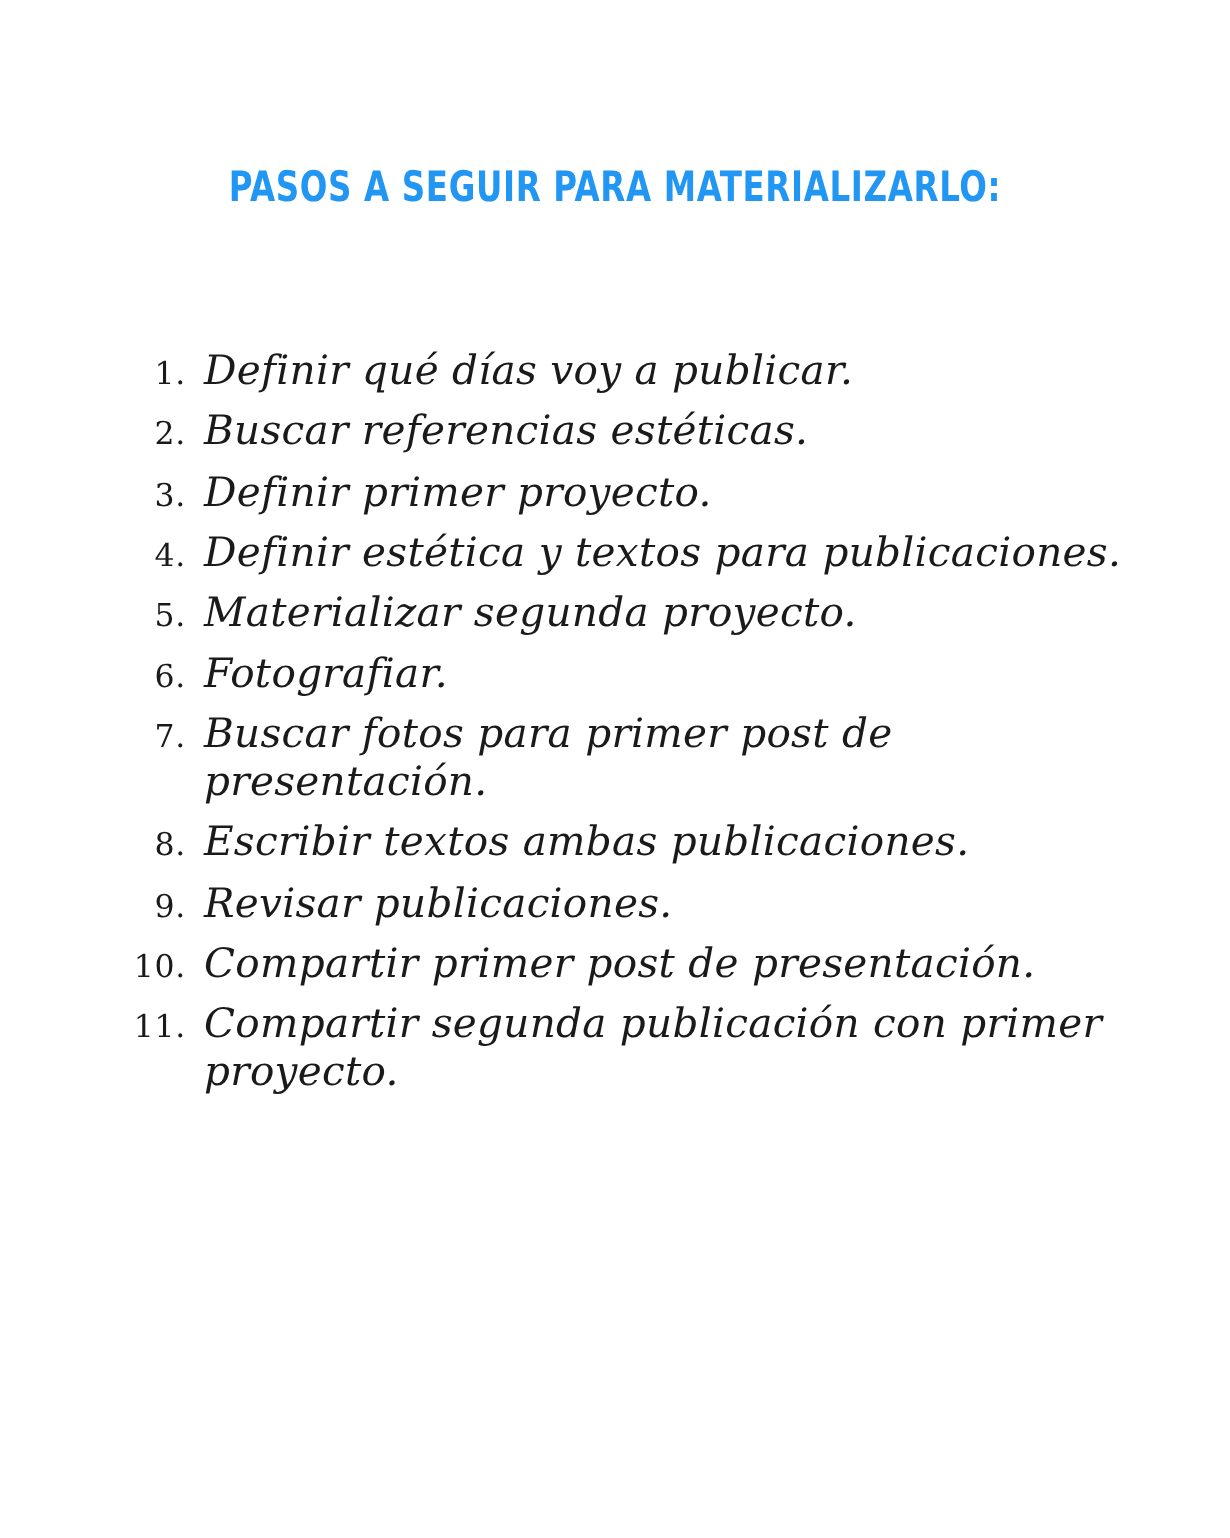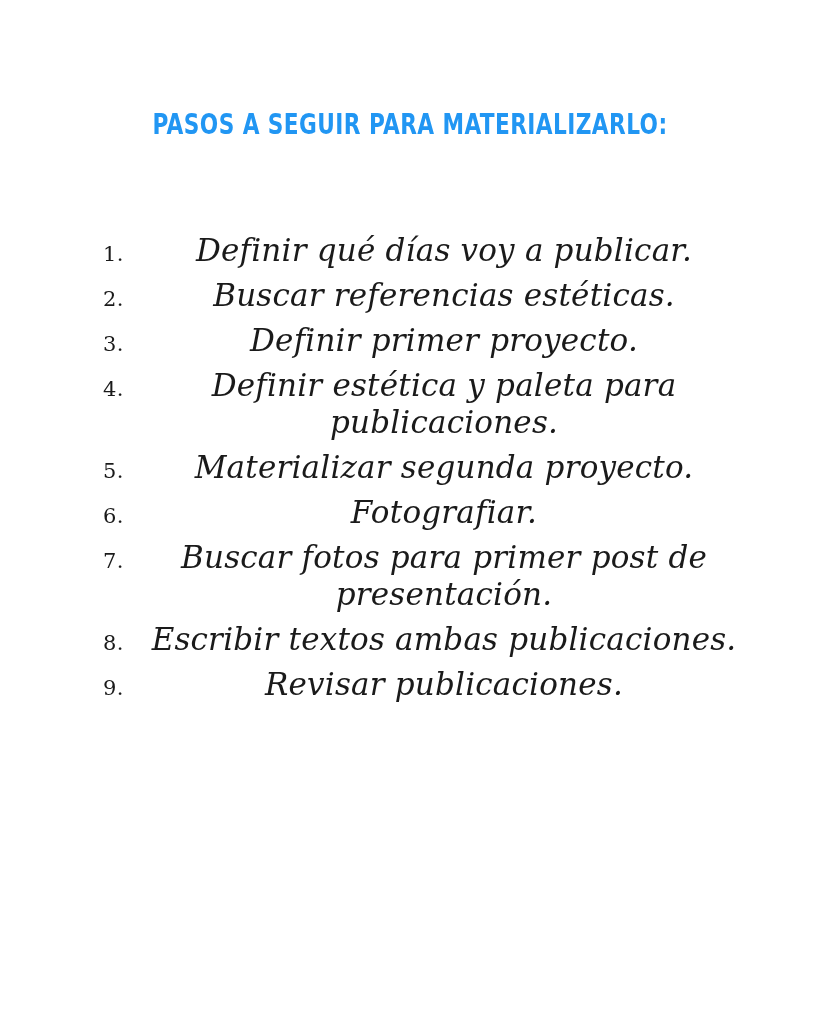--- a/index.html
+++ b/index.html
@@ -55,23 +55,22 @@
     padding-right: 12px;
     font-family: "DejaVu Serif", "Liberation Serif", serif;
     font-size: 21px;
     font-variant: small-caps;
     letter-spacing: 0.5px;
   }
   .text {
     flex: 1 1 auto;
     font-family: "DejaVu Serif", "Liberation Serif", serif;
     font-style: italic;
-    font-size: 31px;
+    font-size: 27px;
     letter-spacing: 0.2px;
-    text-align: center;
   }
   .item.wrap .text {
     max-width: 600px;
   }
 </style>
 </head>
 <body>
 
 <div class="page">
 
@@ -89,21 +88,21 @@
       <span class="text">Buscar referencias estéticas.</span>
     </div>
 
     <div class="item">
       <span class="num">3.</span>
       <span class="text">Definir primer proyecto.</span>
     </div>
 
     <div class="item">
       <span class="num">4.</span>
-      <span class="text">Definir estética y paleta para publicaciones.</span>
+      <span class="text">Definir estética y textos para publicaciones.</span>
     </div>
 
     <div class="item">
       <span class="num">5.</span>
       <span class="text">Materializar segunda proyecto.</span>
     </div>
 
     <div class="item">
       <span class="num">6.</span>
       <span class="text">Fotografiar.</span>
@@ -117,17 +116,25 @@
     <div class="item">
       <span class="num">8.</span>
       <span class="text">Escribir textos ambas publicaciones.</span>
     </div>
 
     <div class="item">
       <span class="num">9.</span>
       <span class="text">Revisar publicaciones.</span>
     </div>
 
+    <div class="item">
+      <span class="num">10.</span>
+      <span class="text">Compartir primer post de presentación.</span>
+    </div>
 
+    <div class="item">
+      <span class="num">11.</span>
+      <span class="text">Compartir segunda publicación con primer proyecto.</span>
+    </div>
 
 
   </div>
 </div>
 
 </body></html>

